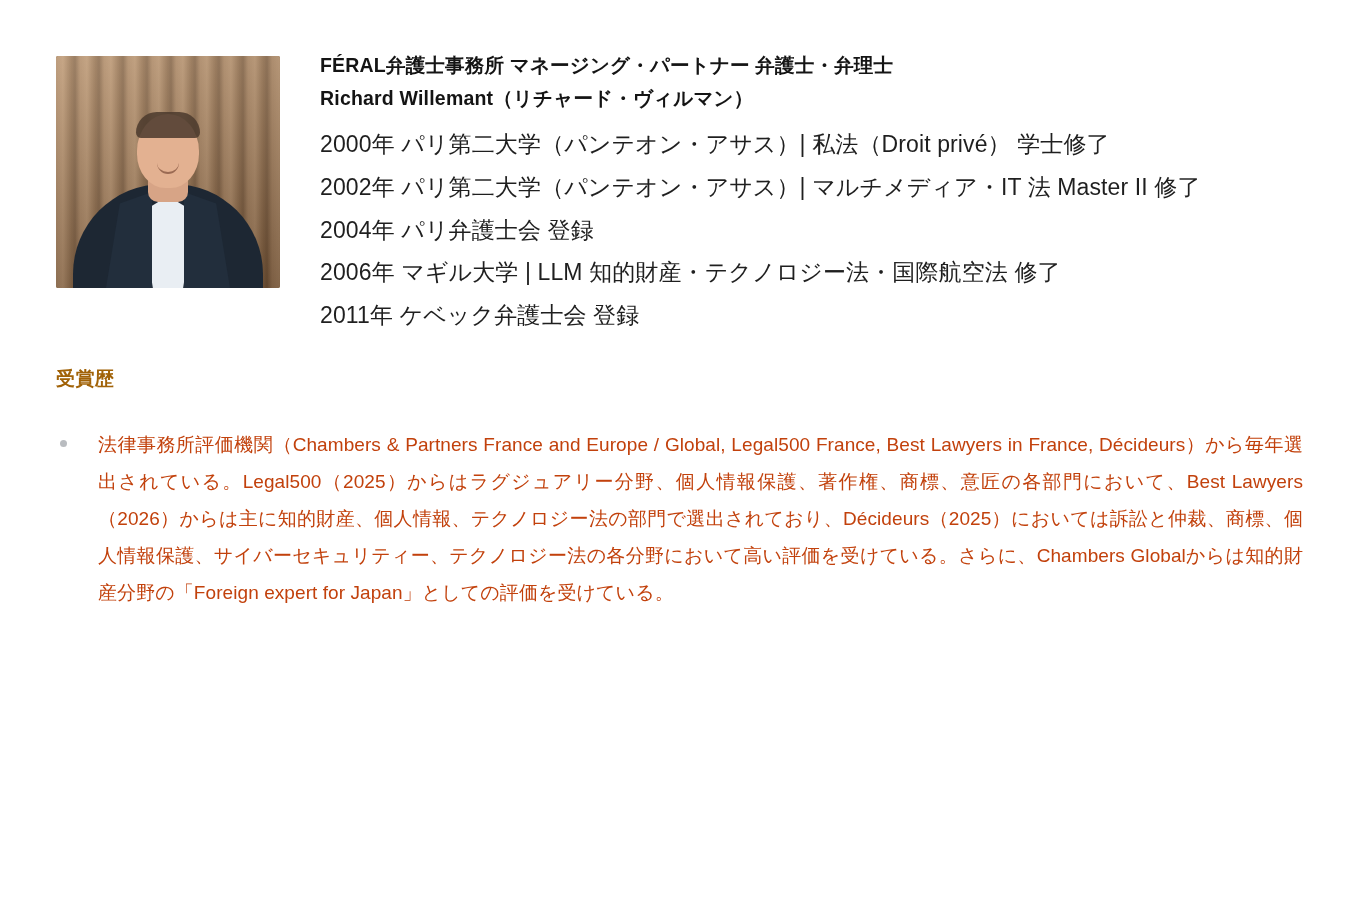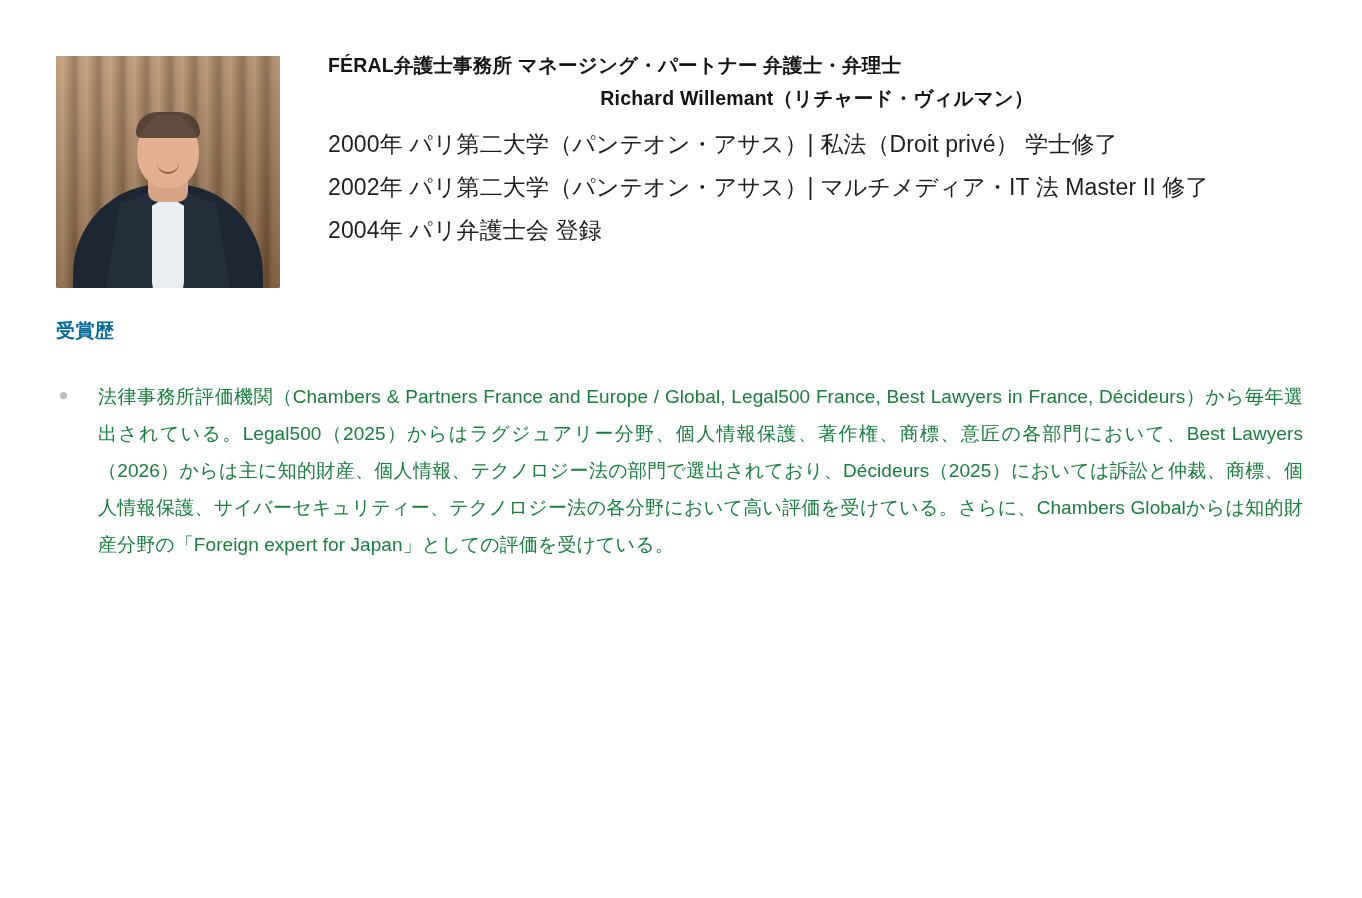--- a/index.html
+++ b/index.html
@@ -20,21 +20,21 @@
     width: 1362px;
     height: 898px;
     box-sizing: border-box;
     padding: 40px 56px 0 56px;
   }
 
   
   .profile {
     display: flex;
     align-items: flex-start;
-    gap: 8px;
+    gap: 0;
   }
 
   .portrait {
     flex: 0 0 auto;
     width: 224px;
     height: 232px;
     margin-top: 16px;
     border-radius: 2px;
     overflow: hidden;
     position: relative;
@@ -164,51 +164,50 @@
     color: #141414;
     margin: 0 0 3px 0;
   }
   .headline-2 {
     font-size: 19.5px;
     font-weight: 700;
     line-height: 1.55;
     letter-spacing: .01em;
     color: #141414;
     margin: 0 0 10px 0;
-    text-align: center;
   }
 
   .cv-line {
     font-size: 23px;
     line-height: 1.85;
     color: #1f1f1f;
     letter-spacing: .005em;
     white-space: nowrap;
   }
 
   
   .section-title {
     font-size: 19px;
     font-weight: 700;
-    color: #0369a1;
+    color: #a16207;
     margin: 30px 0 0 0;
     letter-spacing: .02em;
   }
 
   .award-list {
     margin: 34px 0 0 0;
     padding: 0;
     list-style: none;
   }
   .award-item {
     position: relative;
     padding-left: 42px;
     font-size: 19px;
     line-height: 1.95;
-    color: #15803d;
+    color: #c2410c;
     letter-spacing: .004em;
     text-align: justify;
     text-justify: inter-character;
     max-width: 1205px;
   }
   .award-item .bullet {
     position: absolute;
     left: 4px;
     top: 14px;
     width: 7px;
@@ -238,20 +237,22 @@
       </div>
     </div>
 
     <div class="profile-text">
       <div class="headline">FÉRAL弁護士事務所 マネージング・パートナー 弁護士・弁理士</div>
       <div class="headline-2">Richard Willemant（リチャード・ヴィルマン）</div>
 
       <div class="cv-line">2000年 パリ第二大学（パンテオン・アサス）| 私法（Droit privé） 学士修了</div>
       <div class="cv-line">2002年 パリ第二大学（パンテオン・アサス）| マルチメディア・IT 法 Master II 修了</div>
       <div class="cv-line">2004年 パリ弁護士会 登録</div>
+      <div class="cv-line">2006年 マギル大学 | LLM 知的財産・テクノロジー法・国際航空法 修了</div>
+      <div class="cv-line">2011年 ケベック弁護士会 登録</div>
     </div>
   </div>
 
   <h2 class="section-title">受賞歴</h2>
 
   <ul class="award-list">
     <li class="award-item">
       <span class="bullet"></span>
       <span>法律事務所評価機関（Chambers &amp; Partners France and Europe / Global, Legal500 France, Best Lawyers in France, Décideurs）から毎年選出されている。Legal500（2025）からはラグジュアリー分野、個人情報保護、著作権、商標、意匠の各部門において、Best Lawyers（2026）からは主に知的財産、個人情報、テクノロジー法の部門で選出されており、Décideurs（2025）においては訴訟と仲裁、商標、個人情報保護、サイバーセキュリティー、テクノロジー法の各分野において高い評価を受けている。さらに、Chambers Globalからは知的財産分野の「Foreign expert for Japan」としての評価を受けている。</span>
     </li>

